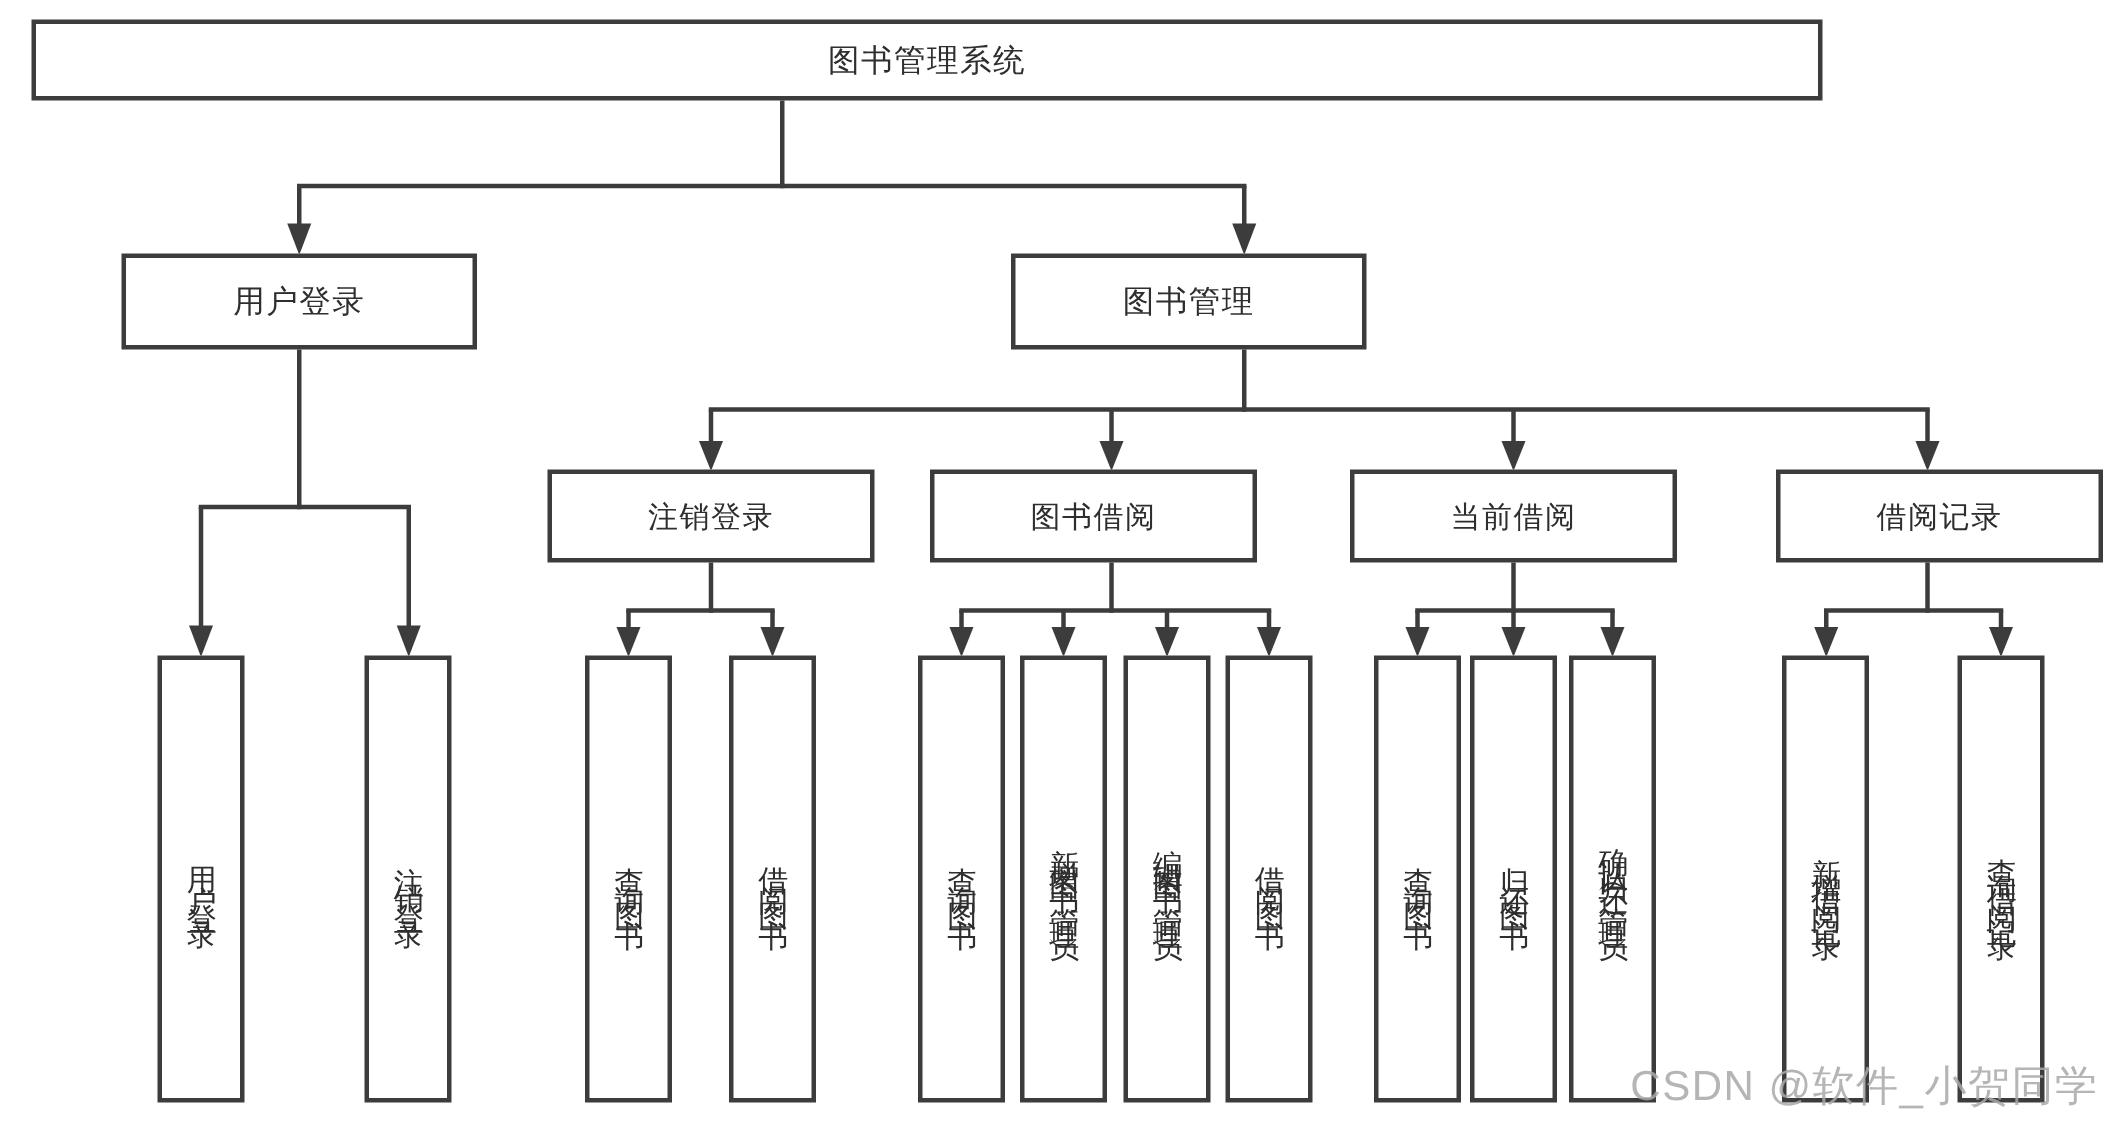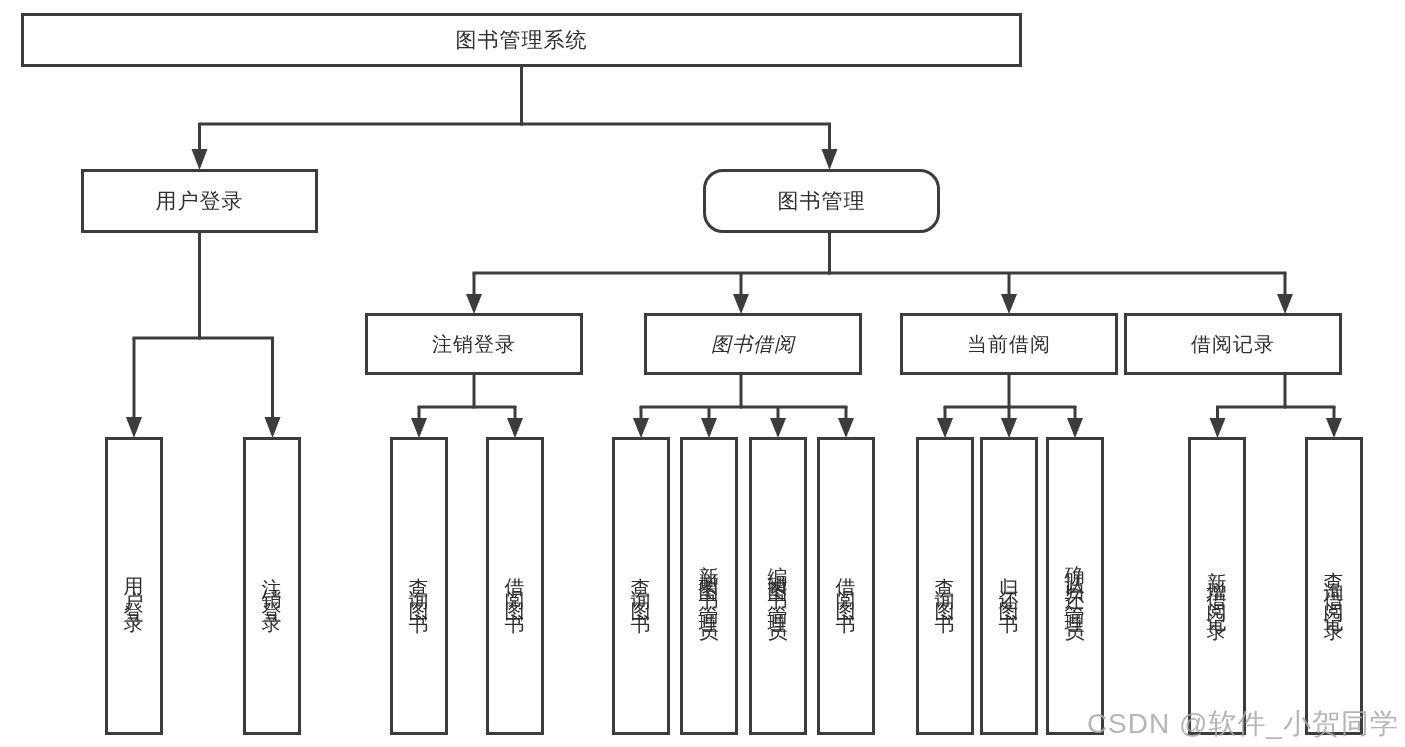--- a/index.html
+++ b/index.html
@@ -18,21 +18,21 @@
     background: #ffffff;
     border: 3px solid #3c3c3c;
     display: flex;
     align-items: center;
     justify-content: center;
     color: #2e2e2e;
     font-size: 21px;
     letter-spacing: 1px;
     white-space: nowrap;
   }
-  .hbox-l1 { left: 21px;  top: 13px;  width: 1001px; height: 54px; }
+  .hbox-l1 { left: 21px;  top: 13px;  width: 1194px; height: 54px; }
   .hbox-l2 { top: 169px; width: 237px; height: 64px; }
   .hbox-l3 { top: 313px; width: 218px; height: 62px; font-size: 20px; }
   .vbox { top: 437px; width: 58px; height: 298px; font-size: 20px; letter-spacing: 0; }
   .vbox span {
     writing-mode: vertical-rl;
     text-orientation: mixed;
     line-height: 1;
   }
   .v-short { letter-spacing: 12px; }
   .v-mid   { letter-spacing: 10px; }
@@ -112,26 +112,26 @@
     <line x1="1216" y1="407" x2="1335.5" y2="407"></line>
     <line x1="1217.5" y1="407" x2="1217.5" y2="420"></line>
       <polygon points="1209.5,418 1225.5,418 1217.5,438"></polygon>
     <line x1="1334" y1="407" x2="1334" y2="420"></line>
       <polygon points="1326,418 1342,418 1334,438"></polygon>
   </svg>
 
   <div class="node hbox-l1">图书管理系统</div>
 
   <div class="node hbox-l2" style="left:81px;">用户登录</div>
-  <div class="node hbox-l2" style="left:703px;border-radius:20px;">图书管理</div>
+  <div class="node hbox-l2" style="left:674px;">图书管理</div>
 
   <div class="node hbox-l3" style="left:365px;">注销登录</div>
-  <div class="node hbox-l3" style="left:644px;font-style:italic;">图书借阅</div>
+  <div class="node hbox-l3" style="left:620px;">图书借阅</div>
   <div class="node hbox-l3" style="left:900px;">当前借阅</div>
-  <div class="node hbox-l3" style="left:1124px;">借阅记录</div>
+  <div class="node hbox-l3" style="left:1184px;">借阅记录</div>
 
   <div class="node vbox" style="left:105px;">
       <span class="v-short">用户登录</span>
     </div>
   <div class="node vbox" style="left:243px;">
       <span class="v-short">注销登录</span>
     </div>
 
   <div class="node vbox" style="left:390px;">
       <span class="v-short">查询图书</span>

